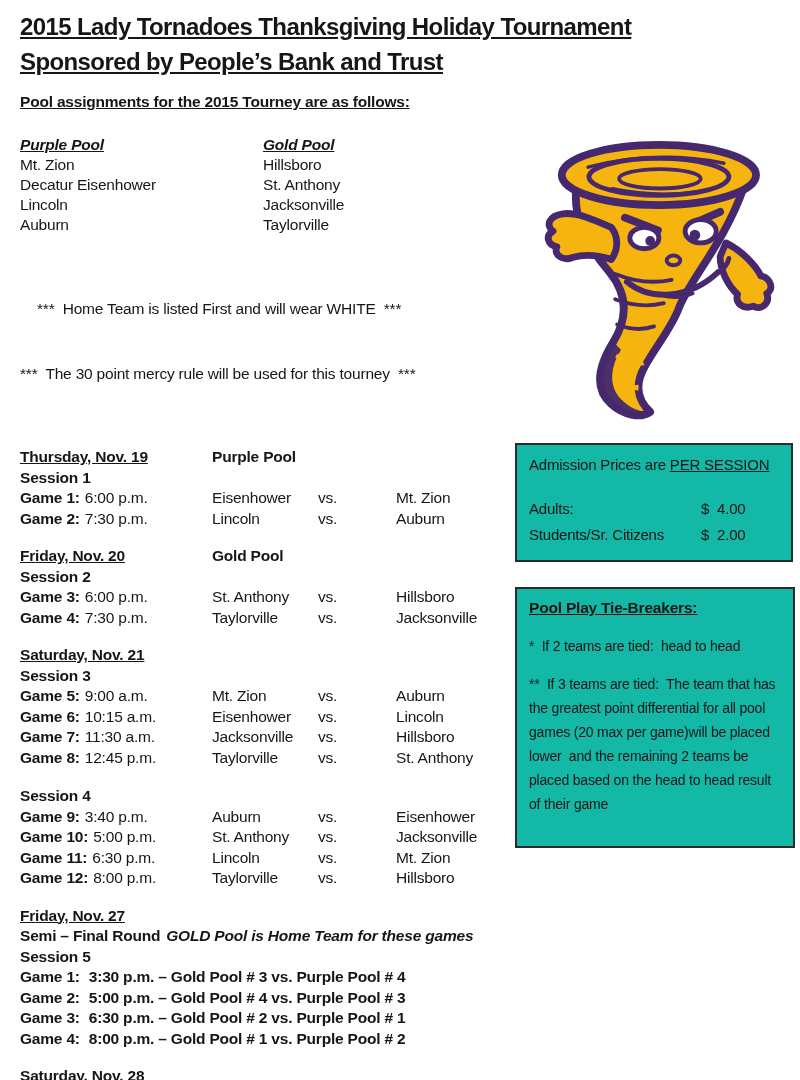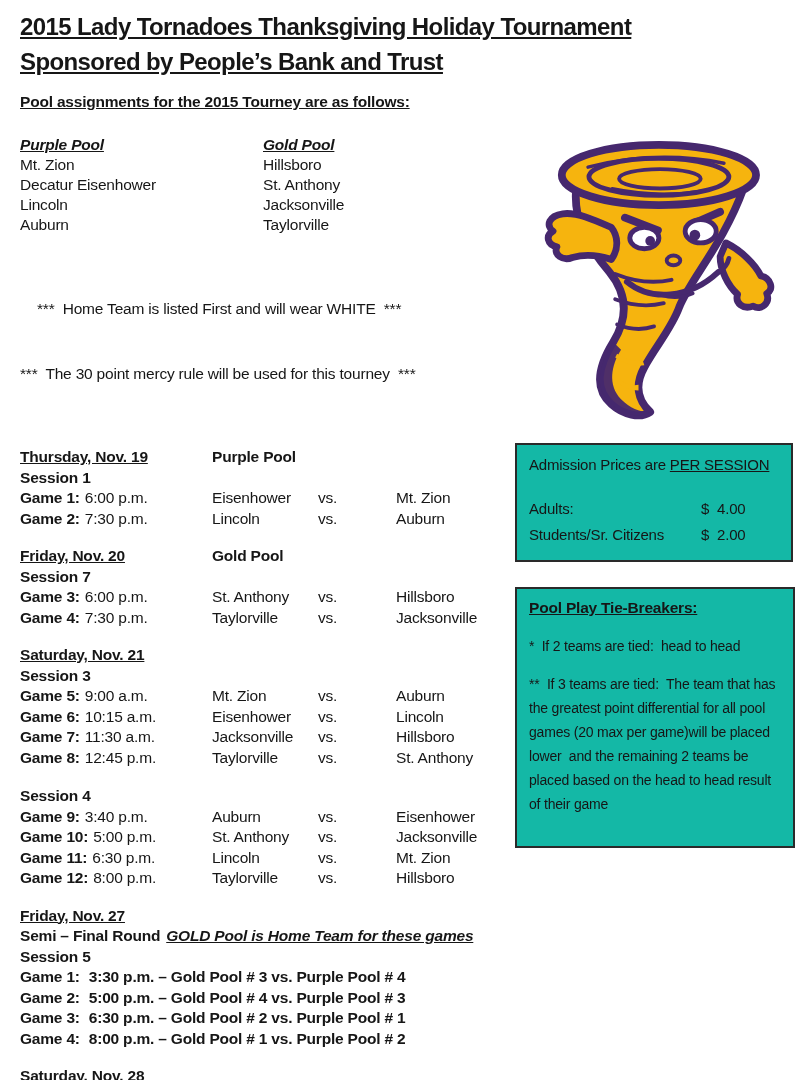--- a/index.html
+++ b/index.html
@@ -49,21 +49,21 @@
   .gap18 { height:18px; }
 
   .grow { display:flex; }
   .c1 { width:192px; }
   .c2 { width:106px; }
   .c3 { width:78px; }
   .t  { margin-left:5px; }
   b { font-weight:bold; }
 
   .semirow b { margin-right:6px; }
-  .bi { font-weight:bold; font-style:italic;text-decoration:underline; }
+  .bi { font-weight:bold; font-style:italic; }
   .srow .t { margin-left:9px;font-weight:bold; }
   .u { text-decoration:underline; }
 
   
   .box { position:absolute; border:2px solid #2a2a2a; background:#14b8a6; padding:9px 12px; }
   .admission { left:515px; top:443px; width:278px; height:119px; font-size:15px; }
   .adm-title { line-height:21px; margin-bottom:21px; }
   .adm-row { display:flex; line-height:26px; white-space:pre-wrap; }
   .adm-label { width:172px; flex:none; }
 
@@ -131,21 +131,21 @@
         <span class="c3">vs.</span>
         <span class="c4">Auburn</span>
       </div>
     </div>
 
     <div class="day">
       <div class="dayrow">
         <span class="datecol"><span class="du">Friday, Nov. 20</span></span>
         <span class="poolname">Gold Pool</span>
       </div>
-      <div class="sess">Session 7</div>
+      <div class="sess">Session 2</div>
       <div class="grow">
         <span class="c1"><b>Game 3:</b><span class="t">6:00 p.m.</span></span>
         <span class="c2">St. Anthony</span>
         <span class="c3">vs.</span>
         <span class="c4">Hillsboro</span>
       </div>
       <div class="grow">
         <span class="c1"><b>Game 4:</b><span class="t">7:30 p.m.</span></span>
         <span class="c2">Taylorville</span>
         <span class="c3">vs.</span>

